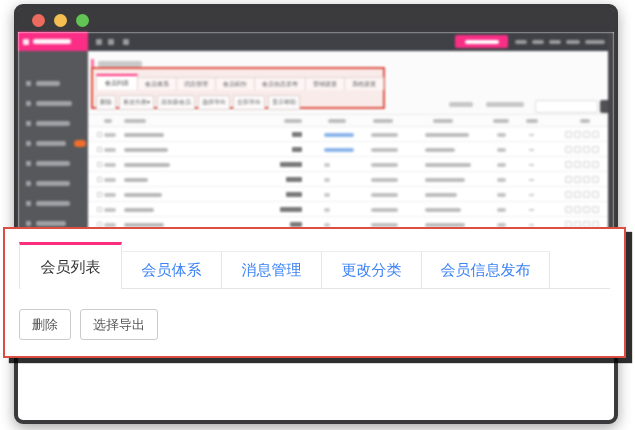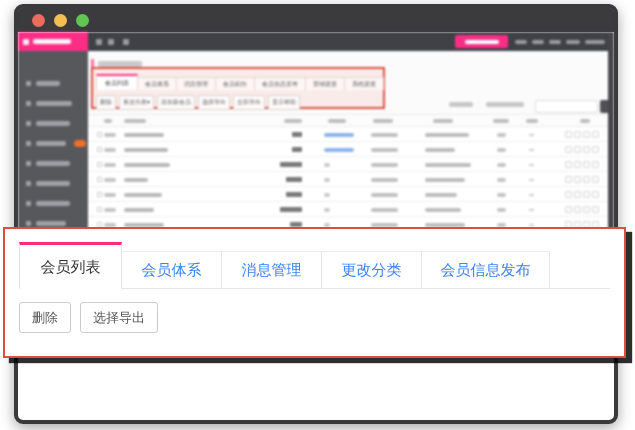--- a/index.html
+++ b/index.html
@@ -98,21 +98,21 @@
              box-shadow:6px 5px 1px rgba(0,0,0,.82); z-index:20; }
   .co-tabs { margin:13px 14px 0 14px; display:flex; align-items:flex-end;
              border-bottom:1px solid #e6e6e6; height:47px; position:relative; }
   .co-tab { height:37px; background:#fff; border-top:1px solid #ededed; border-right:1px solid #e6e6e6;
             color:#3b82f6; font-size:15px; display:flex; align-items:center; justify-content:center;
             width:100px; white-space:nowrap; }
   .co-tab.wide { width:128px; }
   .co-tab.active { width:103px; height:47px; margin-bottom:-1px; z-index:2;
                    border:1px solid #e6e6e6; border-top:3px solid #fb2e7e; border-bottom:none;
                    color:#333; }
-  .co-btns { margin:13px 0 0 14px; display:flex; gap:9px; }
+  .co-btns { margin:20px 0 0 14px; display:flex; gap:9px; }
   .co-btn { border:1px solid #ccc; border-radius:3px; background:#fff; color:#555;
             font-size:13px; padding:8px 12px; line-height:1; white-space:nowrap; cursor:pointer;
             display:flex; align-items:center; }
   .co-btn .caret { font-size:9px; color:#777; margin-left:5px; }
 </style>
 </head>
 <body>
 
 <div class="stage">
 

